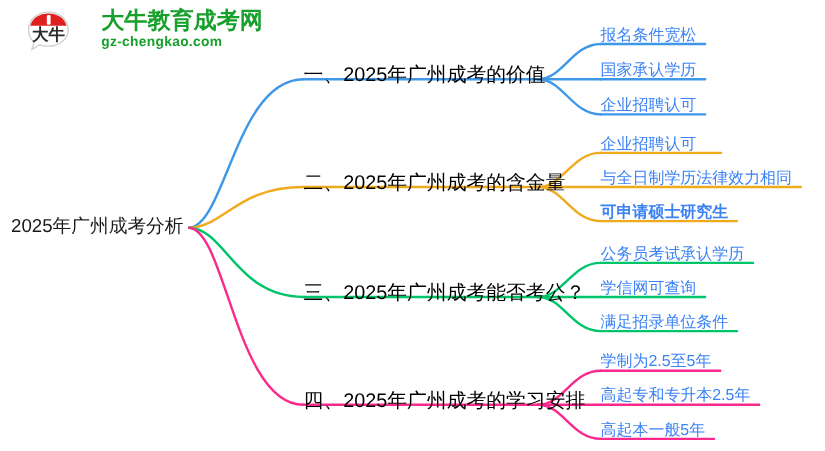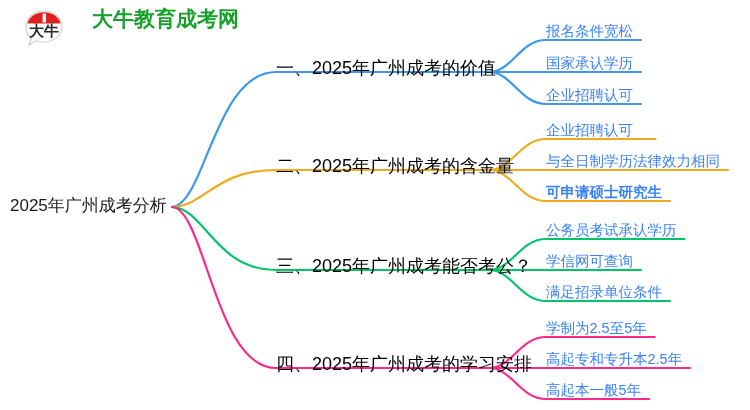--- a/index.html
+++ b/index.html
@@ -95,20 +95,21 @@
     <svg width="44" height="44" viewBox="0 0 44 44" aria-hidden="true">
       <path d="M4 19 C4 9, 13 3, 22 3 C31 3, 40 9, 40 19 C40 28, 31 34, 22 34
                C19 34, 16 33.6, 13.6 32.8 L7 37 L9.2 30.6 C6 28, 4 24, 4 19 Z" fill="#ffffff" stroke="#cfcfcf" stroke-width="1.2"></path>
       <path d="M5.5 15.5 C7 8.5, 14 4.2, 22 4.2 C30 4.2, 37 8.5, 38.5 15.5 Z" fill="#e02020"></path>
       <rect x="20.6" y="5.6" width="3.4" height="9" rx="1.2" fill="#ffffff"></rect>
       <text x="22" y="28" text-anchor="middle" font-family="'Liberation Serif', serif" font-size="15" font-weight="bold" fill="#2b2b2b">大牛</text>
     </svg>
   </div>
   <div id="logo-text">
     <div id="logo-title">大牛教育成考网</div>
+    <div id="logo-sub">gz-chengkao.com</div>
   </div>
 </div>
 
 <svg id="wires" viewBox="0 0 750 410" xmlns="http://www.w3.org/2000/svg">
   <g fill="none" stroke-width="2.2" stroke-linecap="round">
 
     <path id="trunk-0" d="M172,207 C205,205 215,72 276,72" stroke="#3f97e8"></path>
     <path id="spine-0" d="M276,72 L489,72" stroke="#3f97e8"></path>
     <path id="fan-0-0" d="M489,72 C512,72 520,40 546,40" stroke="#3f97e8"></path>
     <path id="fan-0-1" d="M489,72 L546,72" stroke="#3f97e8"></path>

